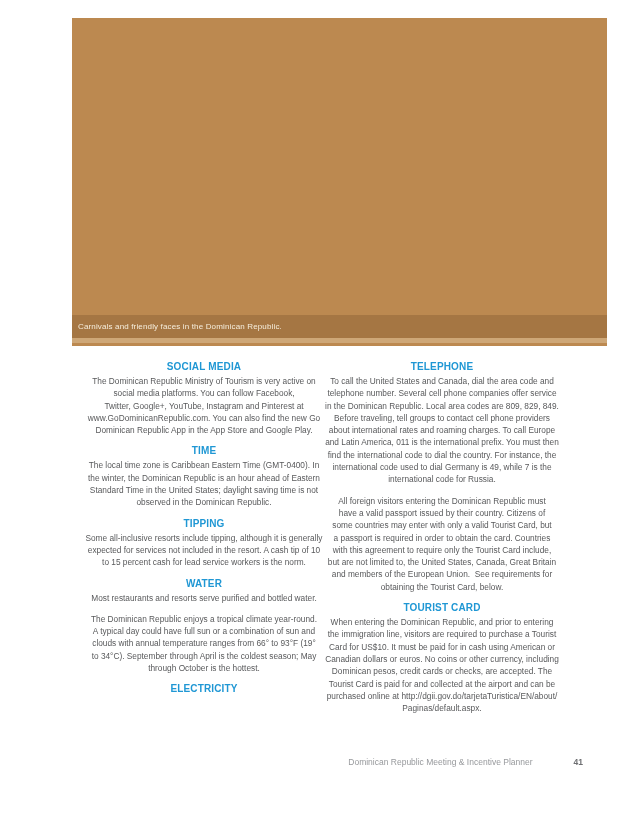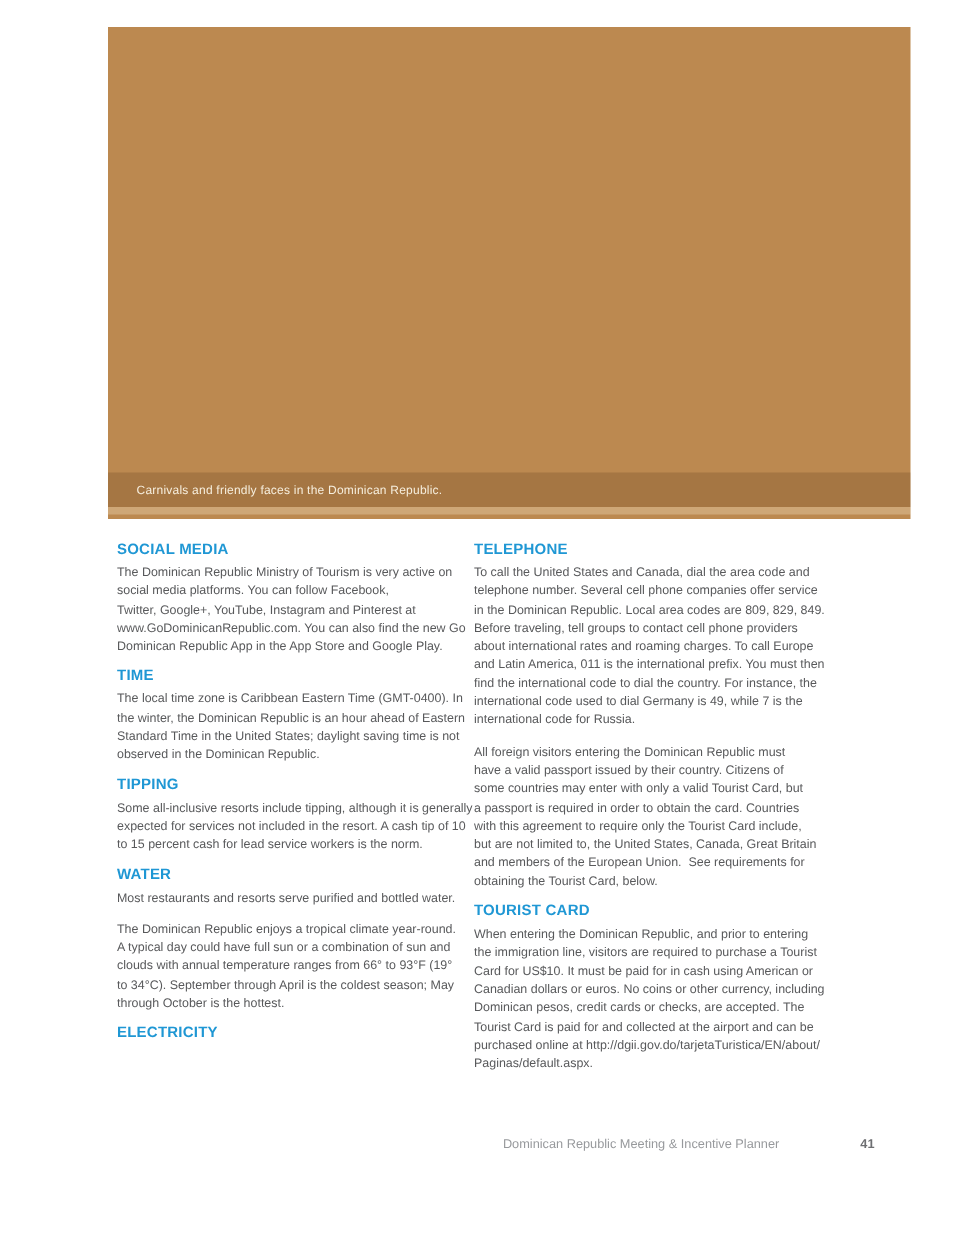--- a/index.html
+++ b/index.html
@@ -24,42 +24,42 @@
   .caption-band {
     position: absolute;
     left: 0; right: 0;
     bottom: 8px;
     height: 23px;
     background: rgba(77, 44, 14, 0.20);
     display: flex;
     align-items: center;
   }
   .caption {
-    padding-left: 19px;
+    padding-left: 6px;
     font-size: 8px;
     letter-spacing: 0.15px;
     color: #f6eedd;
     text-align: right;
   }
   .light-strip {
     position: absolute;
     left: 0; right: 0;
     bottom: 3px;
     height: 5px;
     background: rgba(255, 243, 224, 0.28);
   }
   
   .col {
     position: absolute;
     top: 361px;
     width: 252px;
   }
   .col-left  { left: 78px; }
   .col-right { left: 316px; }
-  .section { margin: 0 0 9px 0; }
+  .section { margin: 0 0 9px 0; text-align: center; }
   .section h2 {
     margin: 0 0 2px 0;
     font-size: 10px;
     line-height: 12px;
     font-weight: bold;
     letter-spacing: 0.15px;
     color: #1f97d4;
   }
   .section p {
     margin: 0;
@@ -75,21 +75,21 @@
     right: 57px;
     display: flex;
     align-items: baseline;
     gap: 36px;
   }
   .footer-text {
     font-size: 8.5px;
     color: #97999c;
   }
   .footer-page {
-    margin-left: 18px;
+    margin-left: 5px;
     font-size: 8.5px;
     font-weight: bold;
     color: #6e6f72;
   }
 </style>
 </head>
 <body>
 
 <div class="page">
 

